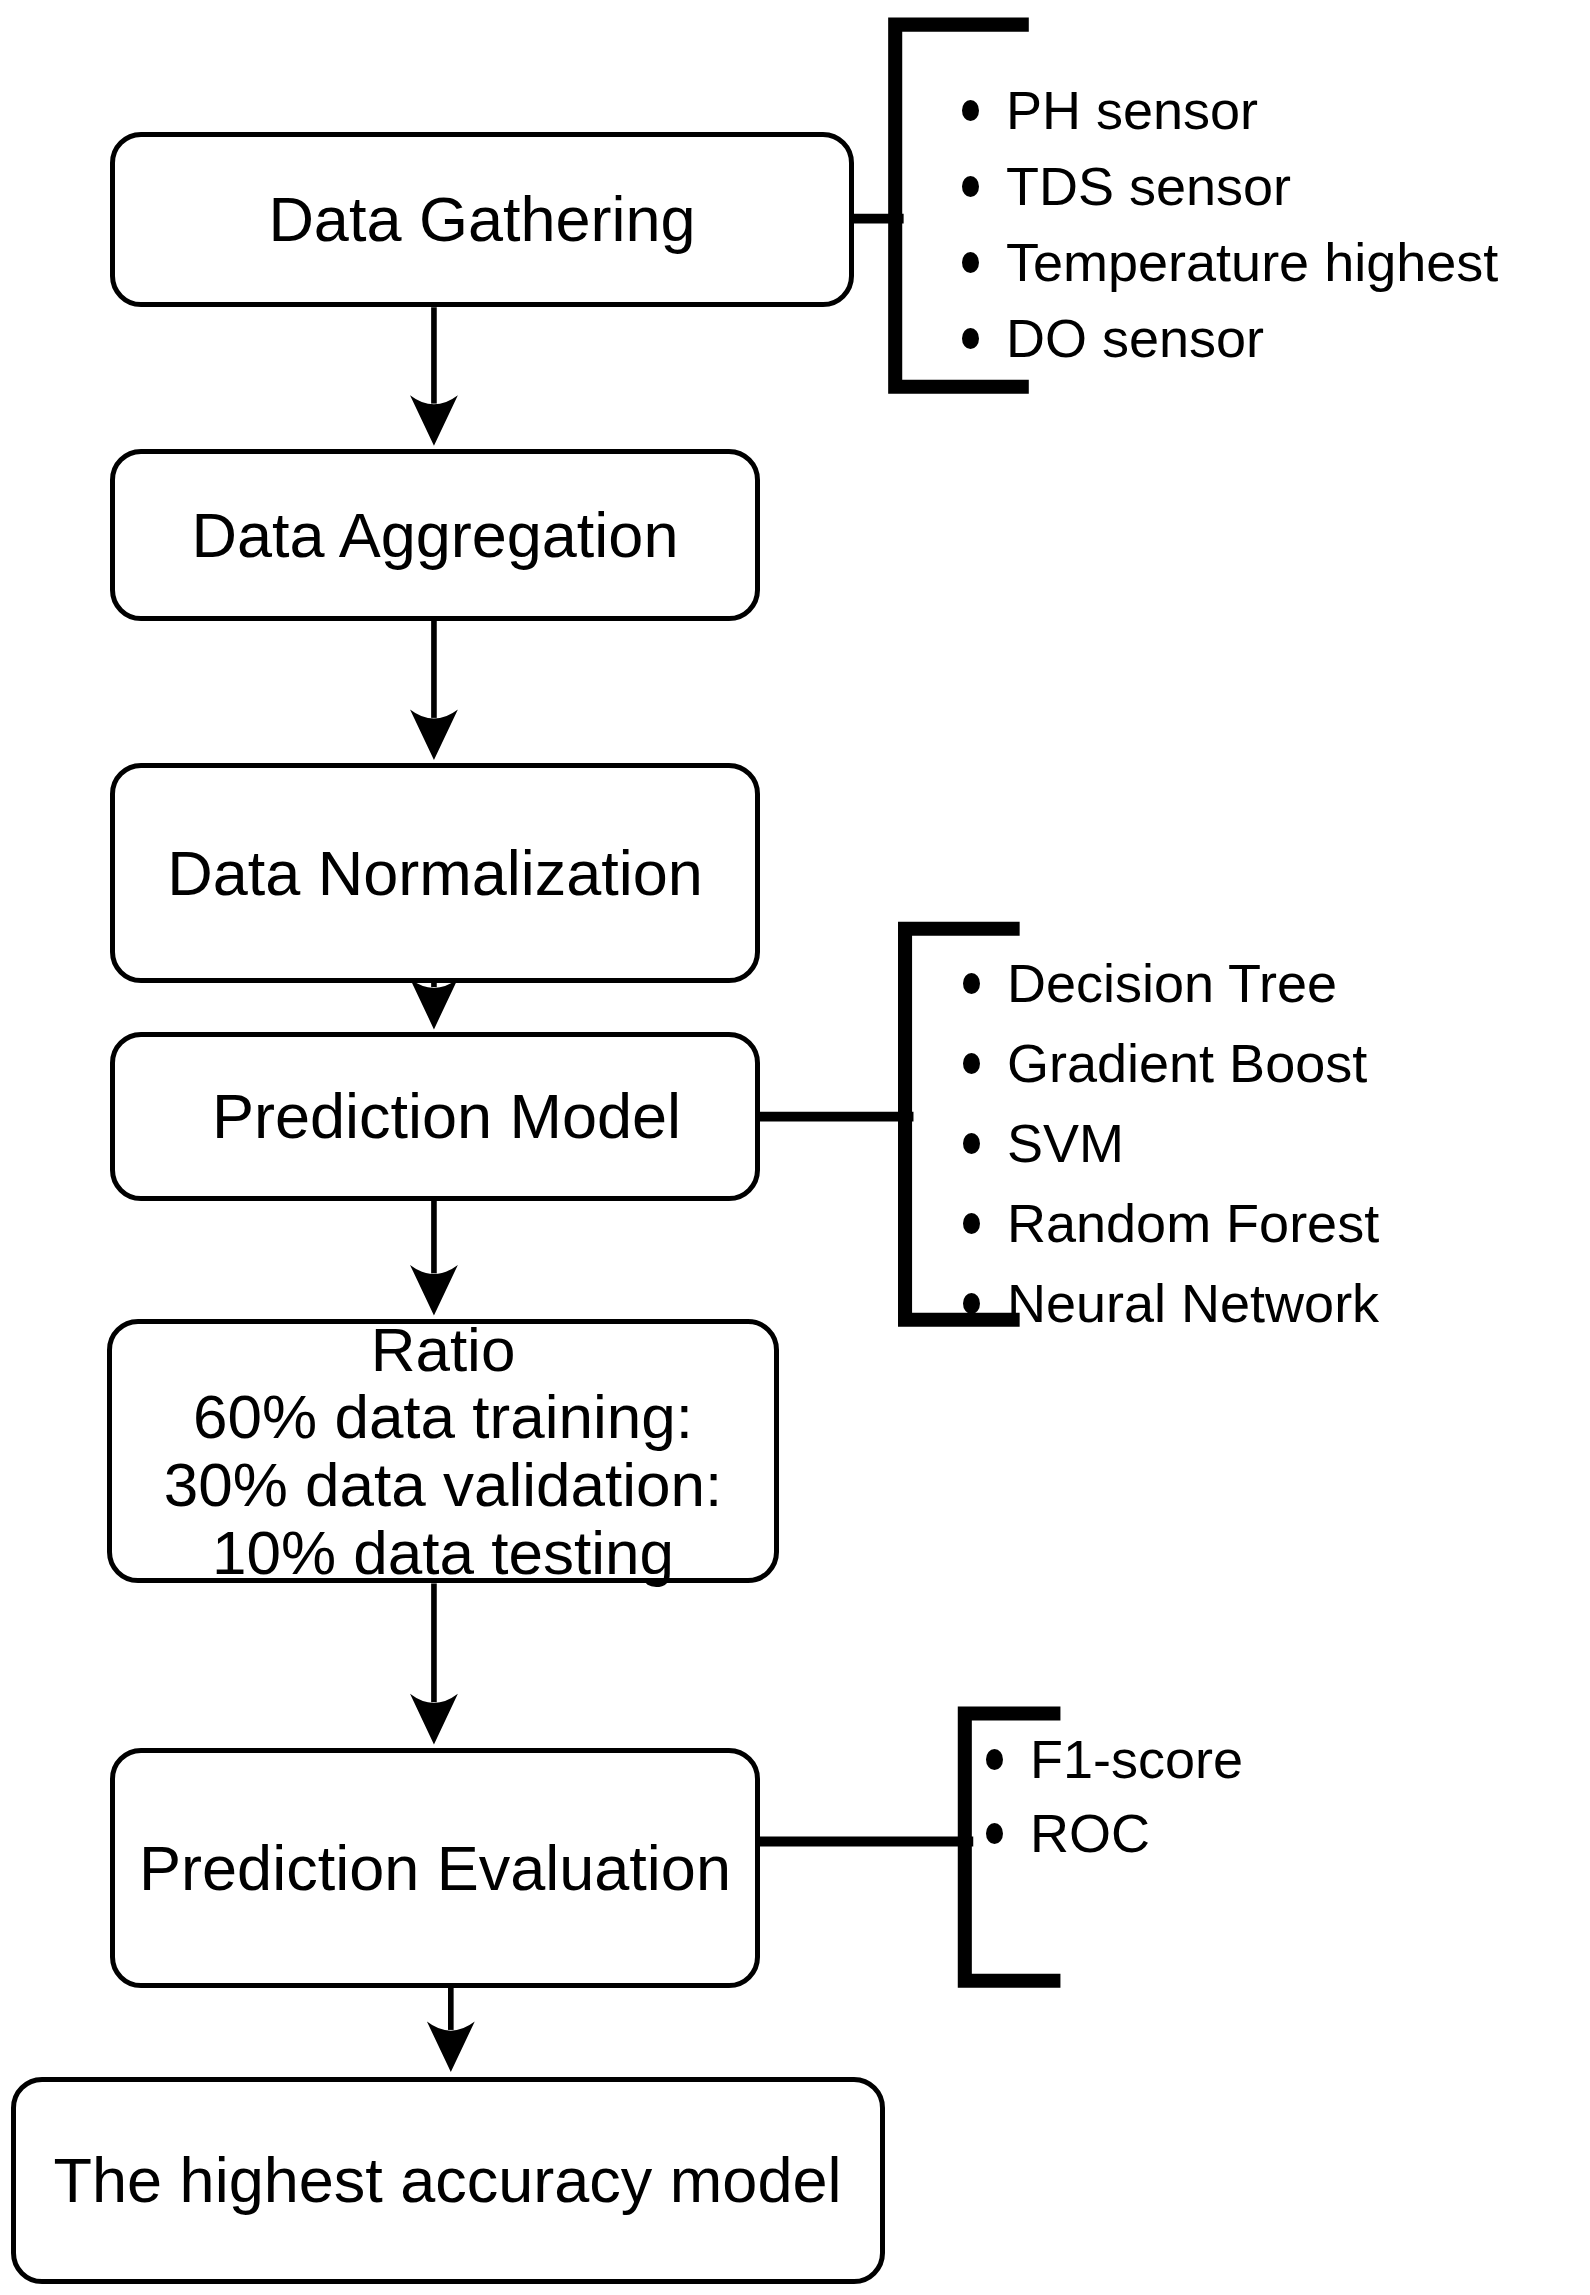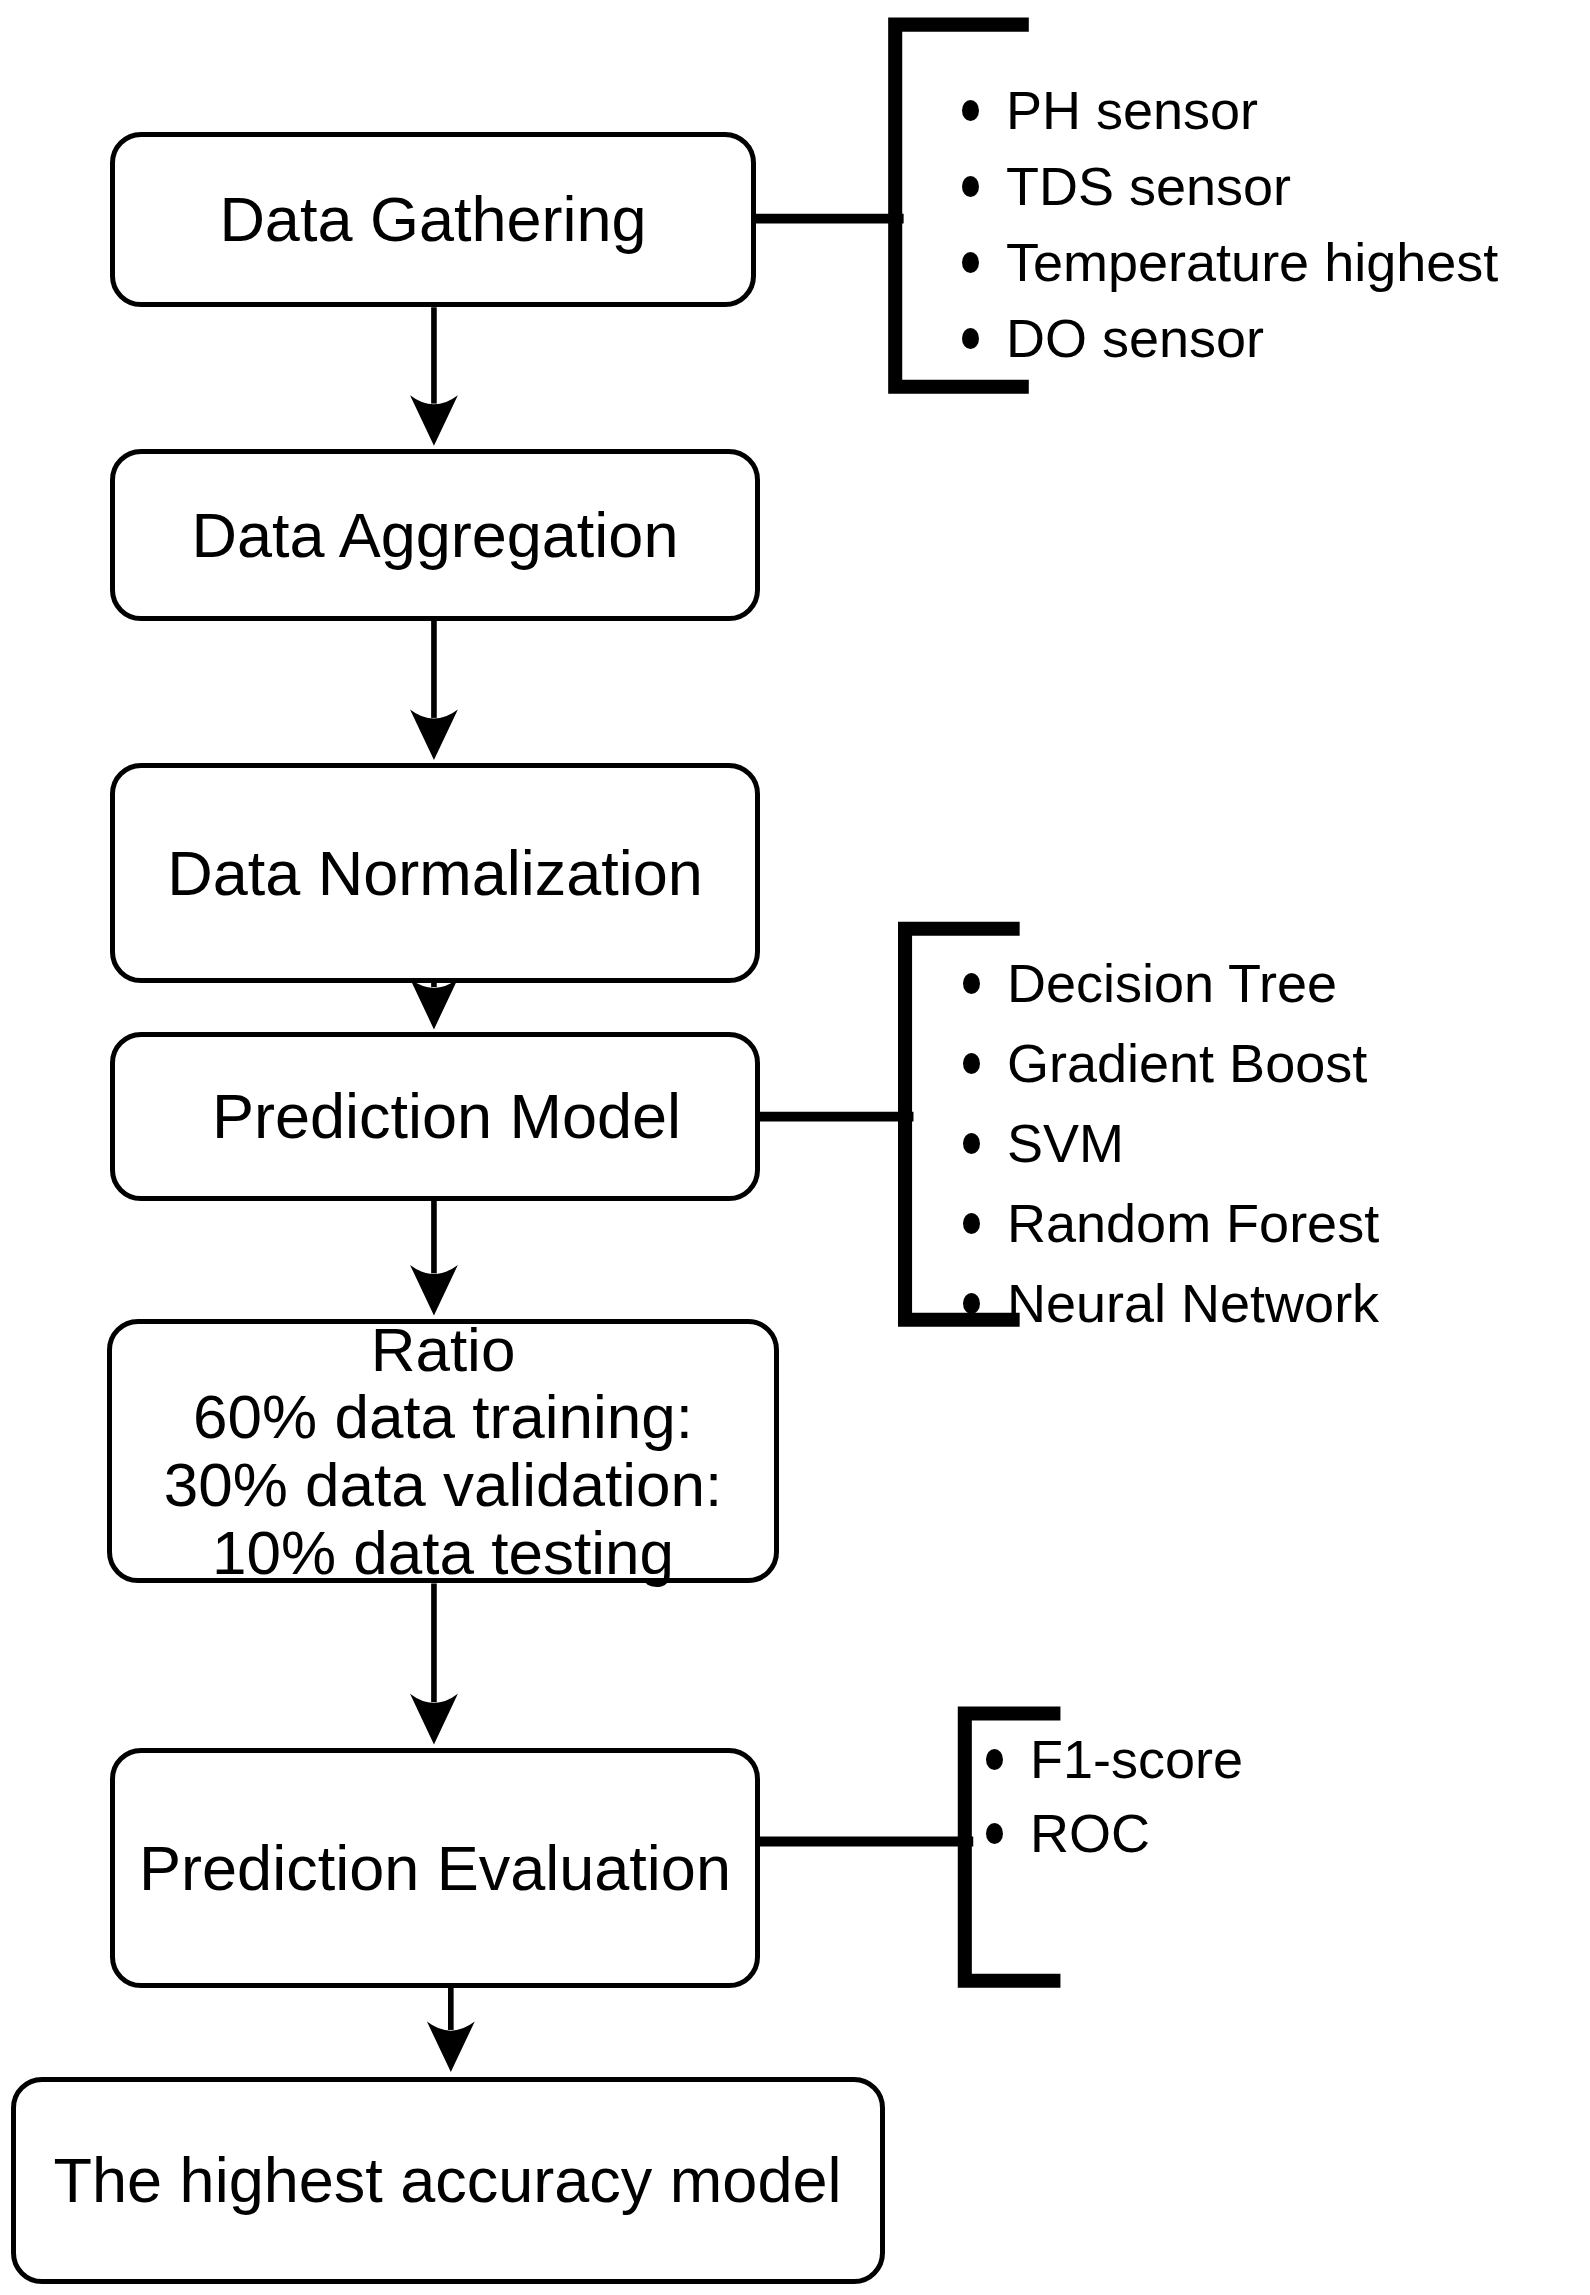--- a/index.html
+++ b/index.html
@@ -73,21 +73,21 @@
 
     <path d="M1072 311 H1285" stroke="#000" stroke-width="14" fill="none"></path>
     <path d="M1072 1588 H1299" stroke="#000" stroke-width="14" fill="none"></path>
     <path d="M1072 2619 H1384" stroke="#000" stroke-width="14" fill="none"></path>
 
     <path d="M1463 35 H1273 V550 H1463" stroke="#000" stroke-width="20" fill="none"></path>
     <path d="M1450 1321 H1287 V1877 H1450" stroke="#000" stroke-width="20" fill="none"></path>
     <path d="M1508 2437 H1372 V2817 H1508" stroke="#000" stroke-width="20" fill="none"></path>
   </svg>
 
-  <div class="box" style="left:110px;top:132px;width:646px;height:175px;">
+  <div class="box" style="left:110px;top:132px;width:744px;height:175px;">
     <span>Data Gathering</span>
   </div>
 
   <div class="box" style="left:110px;top:449px;width:650px;height:172px;">
     <span>Data Aggregation</span>
   </div>
 
   <div class="box" style="left:110px;top:763px;width:650px;height:220px;">
     <span>Data Normalization</span>
   </div>

